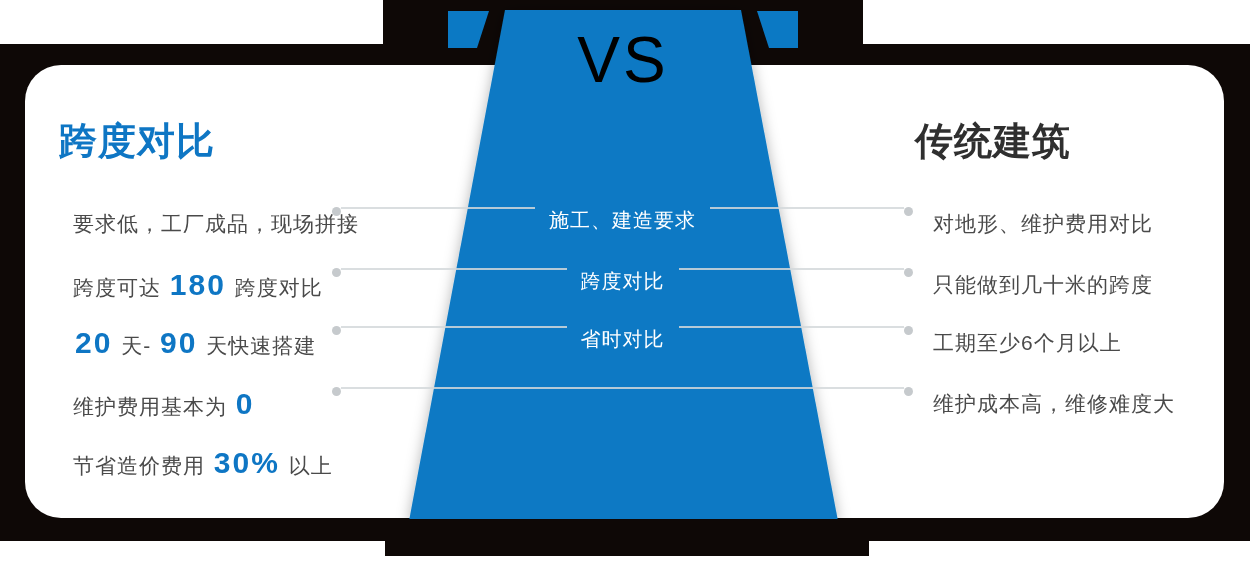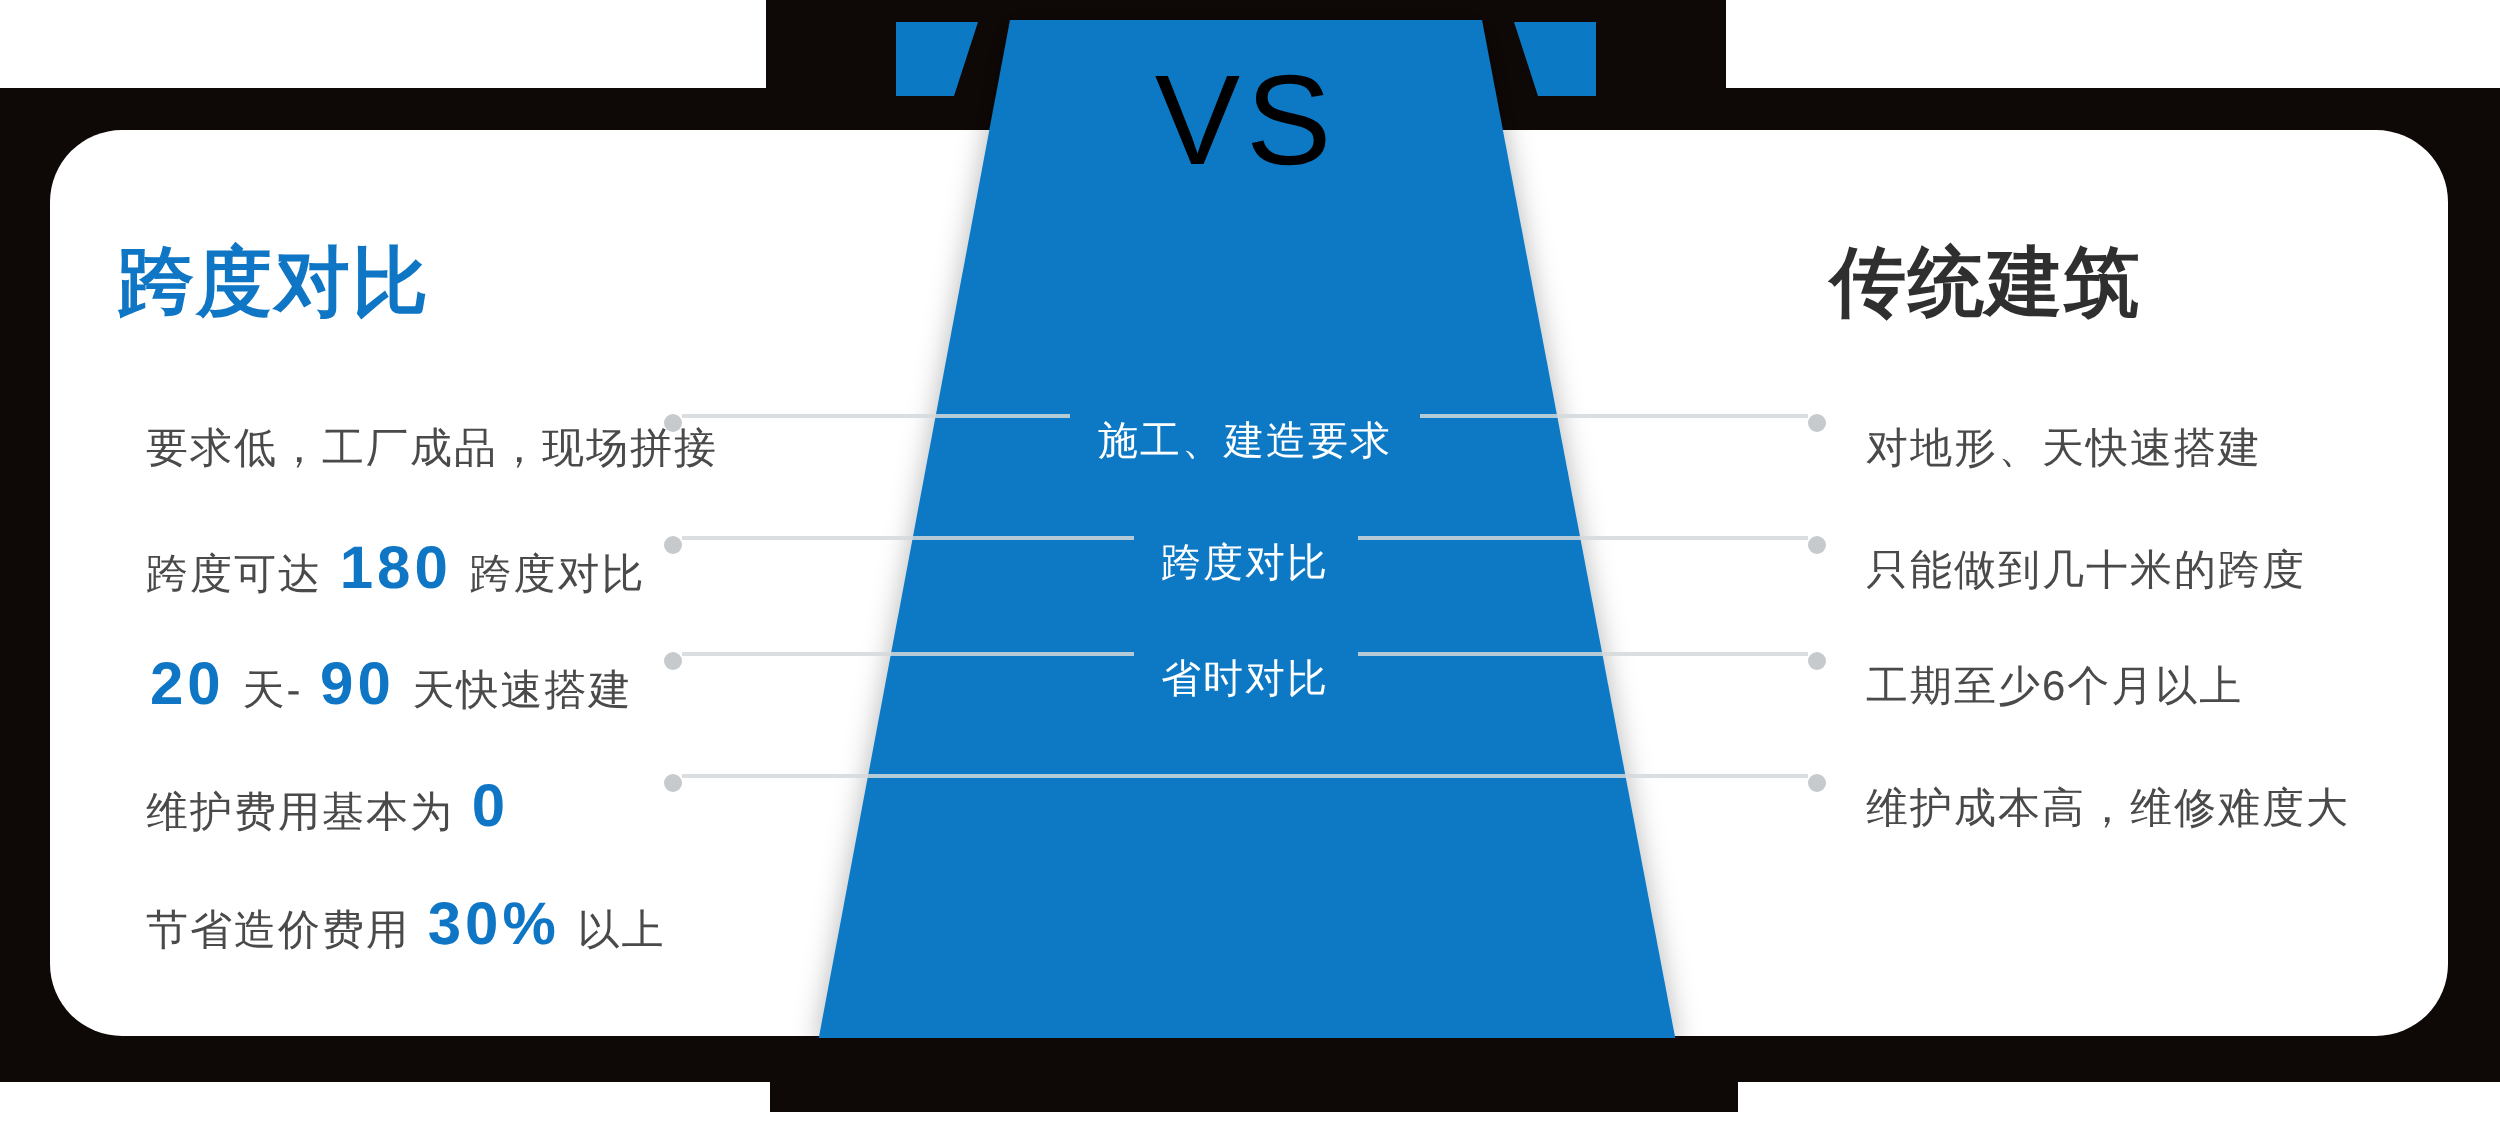--- a/index.html
+++ b/index.html
@@ -86,21 +86,21 @@
   <div id="rows">
     <div class="row">
       <div class="connector">
         <span class="dot"></span>
         <span class="cline"></span>
         <span class="center-label">施工、建造要求</span>
         <span class="cline"></span>
         <span class="dot"></span>
       </div>
       <div class="left-text"><span>要求低，工厂成品，现场拼接</span></div>
-      <div class="right-text">对地形、天快速搭建</div>
+      <div class="right-text">对地形、维护费用对比</div>
     </div>
 
     <div class="row">
       <div class="connector">
         <span class="dot"></span>
         <span class="cline"></span>
         <span class="center-label">跨度对比</span>
         <span class="cline"></span>
         <span class="dot"></span>
       </div>

